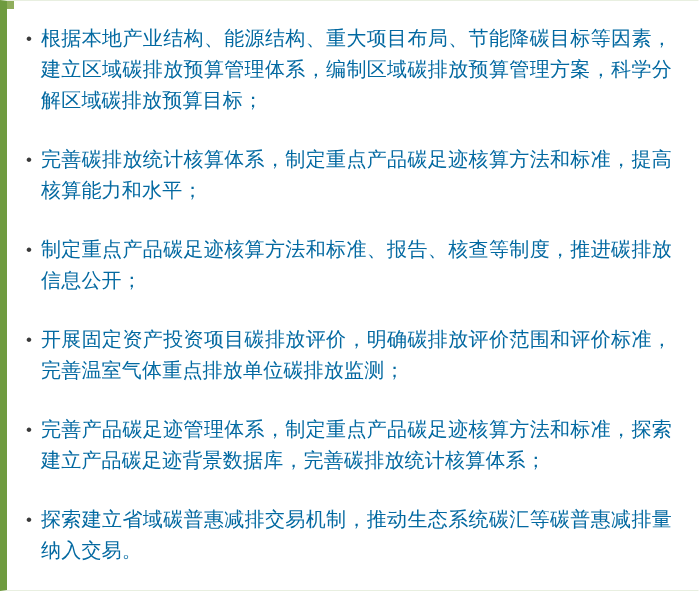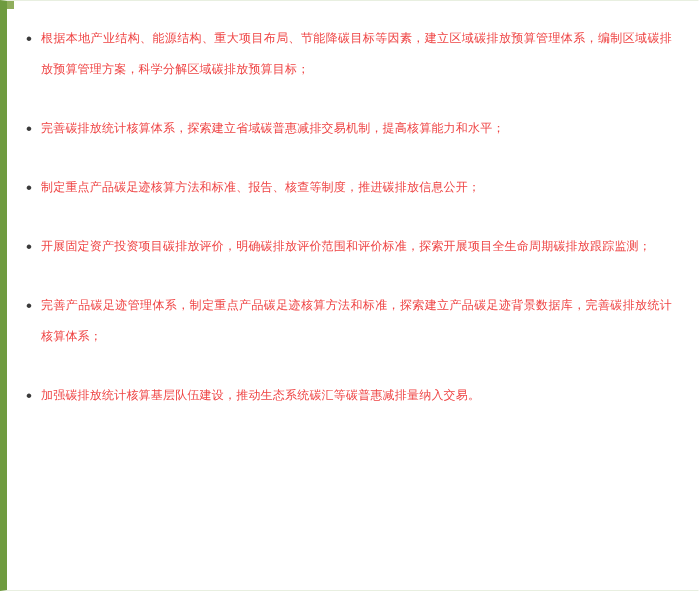--- a/index.html
+++ b/index.html
@@ -56,55 +56,55 @@
     color: #3a3a3a;
     font-size: 17px;
     line-height: 31px;
     text-align: left;
     padding-left: 3px;
     box-sizing: border-box;
     user-select: none;
   }
   .para {
     flex: 1 1 auto;
-    font-size: 12px;
+    font-size: 20px;
     line-height: 31px;
-    color: #ef4444;
+    color: #0369a1;
     letter-spacing: 0.2px;
     text-align: justify;
     text-justify: inter-character;
     word-break: break-all;
   }
 </style>
 </head>
 <body>
 
 <div class="page">
   <div class="edge-accent-top"></div>
   <div class="content">
     <ul class="bullet-list">
       <li>
         <span class="bullet">•</span>
         <span class="para">根据本地产业结构、能源结构、重大项目布局、节能降碳目标等因素，建立区域碳排放预算管理体系，编制区域碳排放预算管理方案，科学分解区域碳排放预算目标；</span>
       </li>
       <li>
         <span class="bullet">•</span>
-        <span class="para">完善碳排放统计核算体系，探索建立省域碳普惠减排交易机制，提高核算能力和水平；</span>
+        <span class="para">完善碳排放统计核算体系，制定重点产品碳足迹核算方法和标准，提高核算能力和水平；</span>
       </li>
       <li>
         <span class="bullet">•</span>
         <span class="para">制定重点产品碳足迹核算方法和标准、报告、核查等制度，推进碳排放信息公开；</span>
       </li>
       <li>
         <span class="bullet">•</span>
-        <span class="para">开展固定资产投资项目碳排放评价，明确碳排放评价范围和评价标准，探索开展项目全生命周期碳排放跟踪监测；</span>
+        <span class="para">开展固定资产投资项目碳排放评价，明确碳排放评价范围和评价标准，完善温室气体重点排放单位碳排放监测；</span>
       </li>
       <li>
         <span class="bullet">•</span>
         <span class="para">完善产品碳足迹管理体系，制定重点产品碳足迹核算方法和标准，探索建立产品碳足迹背景数据库，完善碳排放统计核算体系；</span>
       </li>
       <li>
         <span class="bullet">•</span>
-        <span class="para">加强碳排放统计核算基层队伍建设，推动生态系统碳汇等碳普惠减排量纳入交易。</span>
+        <span class="para">探索建立省域碳普惠减排交易机制，推动生态系统碳汇等碳普惠减排量纳入交易。</span>
       </li>
     </ul>
   </div>
 </div>
 
 </body></html>

